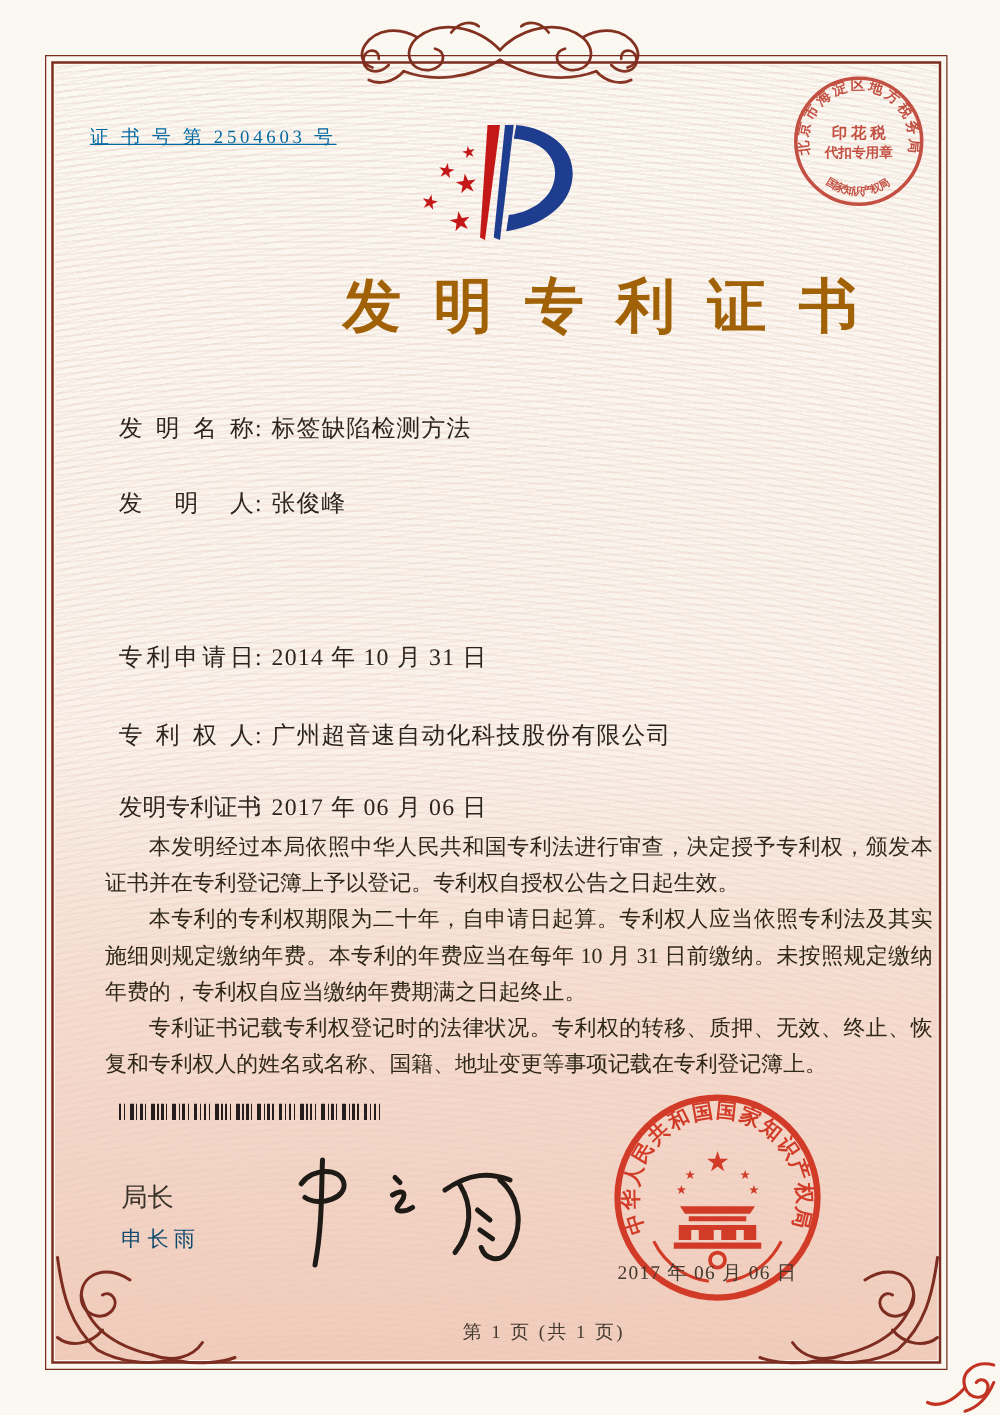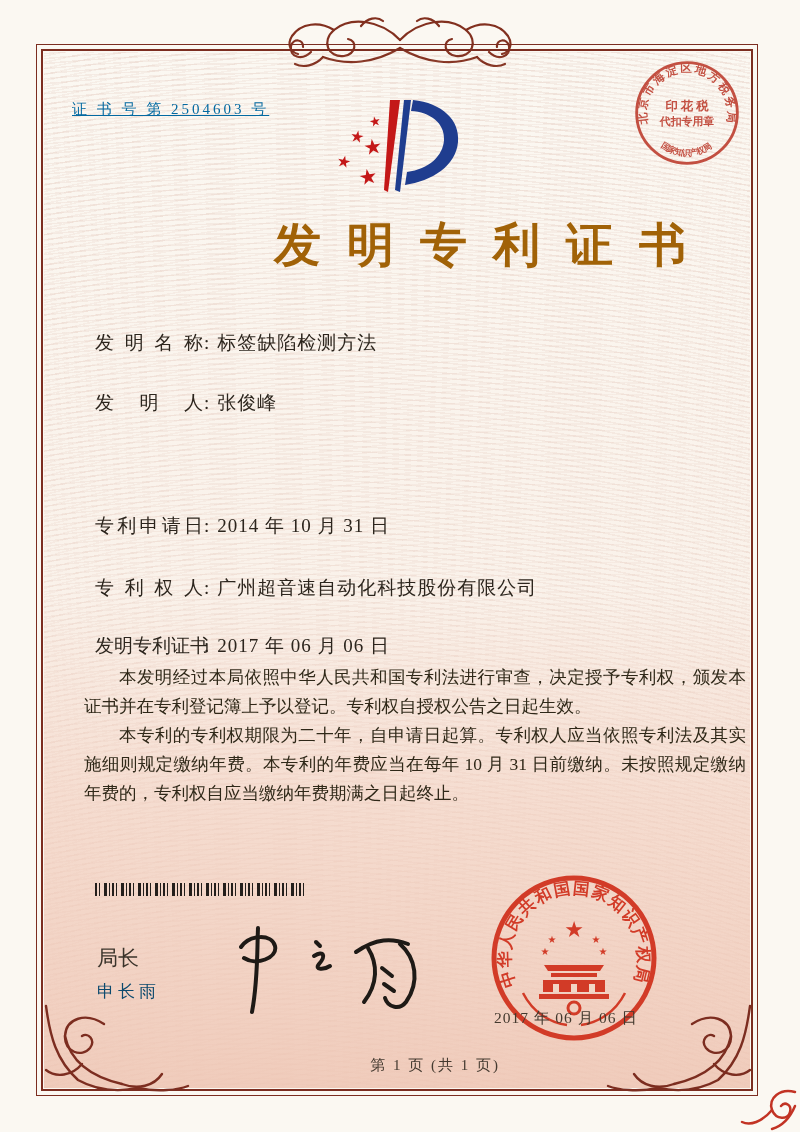--- a/index.html
+++ b/index.html
@@ -175,20 +175,21 @@
   <div class="field-row" style="top:575px">
     <span class="field-label">专利权人</span><span class="field-colon">:</span><span class="field-value">广州超音速自动化科技股份有限公司</span>
   </div>
   <div class="field-row" style="top:633px">
     <span class="field-label">发明专利证书</span><span class="field-colon">:</span><span class="field-value">2017 年 06 月 06 日</span>
   </div>
 
   <div class="body-text">
     <p>本发明经过本局依照中华人民共和国专利法进行审查，决定授予专利权，颁发本证书并在专利登记簿上予以登记。专利权自授权公告之日起生效。</p>
     <p>本专利的专利权期限为二十年，自申请日起算。专利权人应当依照专利法及其实施细则规定缴纳年费。本专利的年费应当在每年 10 月 31 日前缴纳。未按照规定缴纳年费的，专利权自应当缴纳年费期满之日起终止。</p>
+    <p>专利证书记载专利权登记时的法律状况。专利权的转移、质押、无效、终止、恢复和专利权人的姓名或名称、国籍、地址变更等事项记载在专利登记簿上。</p>
   </div>
 
   <div class="barcode"></div>
 
   <div class="officer-title">局长</div>
   <div class="officer-name">申长雨</div>
 
   <svg class="signature-svg" width="240" height="95" viewBox="0 0 240 95">
     <g stroke="#1e1a16" stroke-width="4" fill="none" stroke-linecap="round" stroke-linejoin="round">
       <path d="M30,6 C29,30 30,58 24,90"></path>

